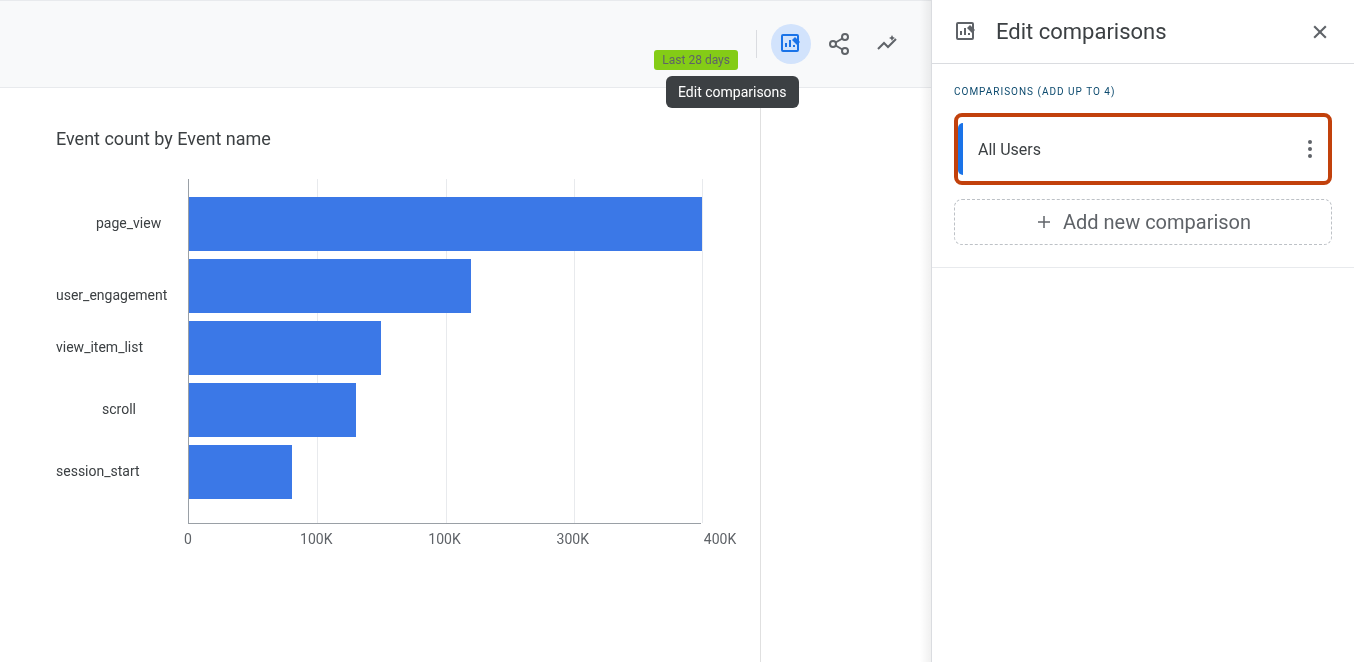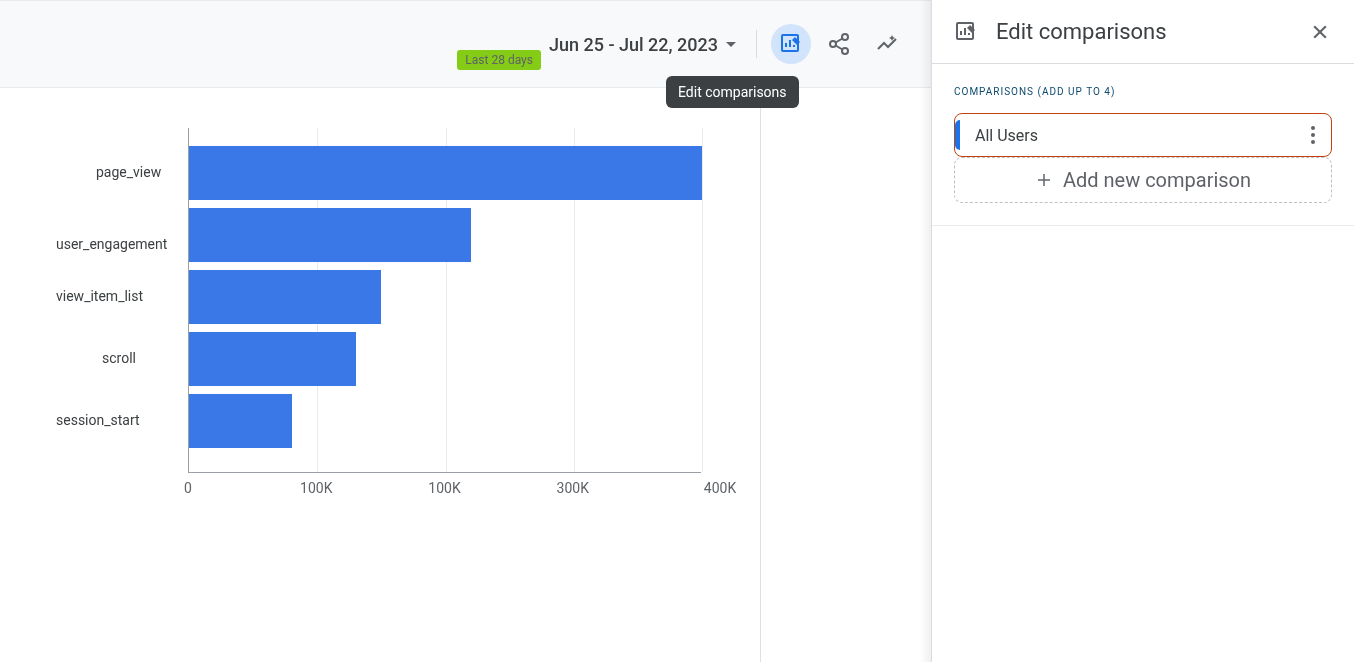--- a/index.html
+++ b/index.html
@@ -173,26 +173,27 @@
       padding: 22px;
       border-bottom: 1px solid #e8eaed;
     }
     .section-label {
       font-size: 10px;
       letter-spacing: 1px;
       color: #0c4a6e;
       margin-bottom: 16px;
     }
     .comparison-card {
-      border: 1px solid #c2410c;
+      border: 4px solid #c2410c;
       border-radius: 8px;
       display: flex;
       align-items: center;
-      height: 44px;
+      height: 72px;
       padding: 0 16px;
+      margin-bottom: 14px;
       position: relative;
       cursor: pointer;
     }
     .comparison-card::before {
       content: '';
       position: absolute;
       left: 0; top: 6px; bottom: 6px;
       width: 5px;
       background: #1a73e8;
       border-radius: 8px 0 0 8px;
@@ -230,24 +231,20 @@
       width: 11px;
       background: linear-gradient(to right, rgba(0,0,0,0), rgba(0,0,0,0.06));
       pointer-events: none;
     }
   </style>
 </head>
 <body>
 
 <div class="top-bar">
   <span class="date-badge">Last 28 days</span>
-  <div class="date-range">
-    <span>Jun 25 - Jul 22, 2023</span>
-    <span class="dropdown-arrow"></span>
-  </div>
   <div class="toolbar-divider"></div>
   <div class="icon-btn active">
     <svg width="24" height="24" viewBox="0 0 24 24" fill="none" stroke="currentColor" stroke-width="2">
       <rect x="3" y="3" width="16" height="16" rx="1"></rect>
       <line x1="7" y1="15" x2="7" y2="11"></line>
       <line x1="11" y1="15" x2="11" y2="8"></line>
       <line x1="15" y1="15" x2="15" y2="13"></line>
       <path d="M16 5 l5 5 -3 3 -5-5 z" fill="currentColor" stroke="none"></path>
     </svg>
   </div>
@@ -265,20 +262,21 @@
       <polyline points="3,17 9,11 13,15 21,7"></polyline>
       <path d="M17 3 l1 2 2 1 -2 1 -1 2 -1-2 -2-1 2-1 z" fill="currentColor" stroke="none"></path>
     </svg>
   </div>
 </div>
 
 <div class="tooltip">Edit comparisons</div>
 
 <div class="main">
   <div class="chart-area">
+    <div class="chart-title">Event count by Event name</div>
     <div class="chart-wrap" id="chart-wrap">
       <div class="plot" id="plot">
           <div class="gridline" style="left: 128.25px;"></div>
           <div class="gridline" style="left: 256.5px;"></div>
           <div class="gridline" style="left: 384.75px;"></div>
           <div class="gridline" style="left: 513px;"></div>
           <div class="bar" style="top: 18px; width: 513px; background: rgb(59, 120, 231);"></div>
           <div class="bar" style="top: 80px; width: 282.15px; background: rgb(59, 120, 231);"></div>
           <div class="bar" style="top: 142px; width: 192.375px; background: rgb(59, 120, 231);"></div>
           <div class="bar" style="top: 204px; width: 166.725px; background: rgb(59, 120, 231);"></div>

